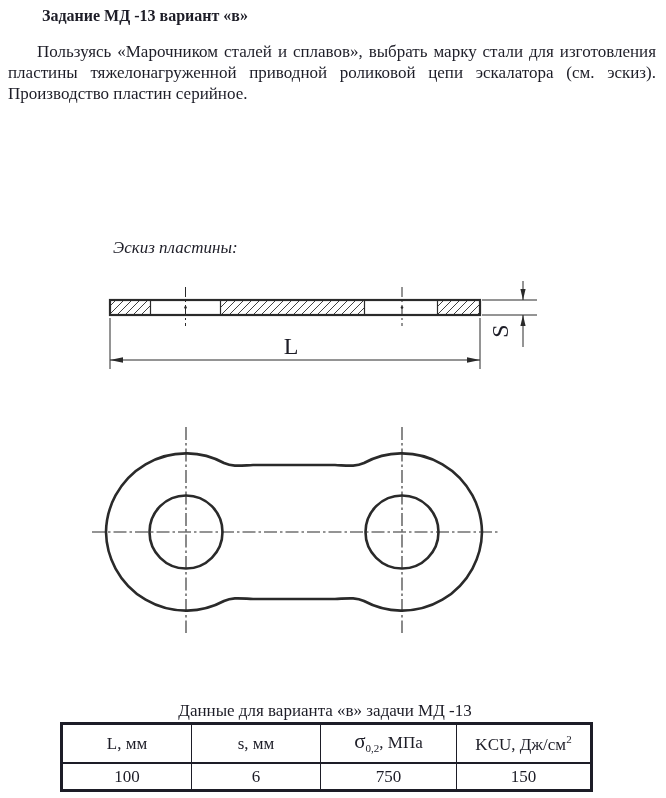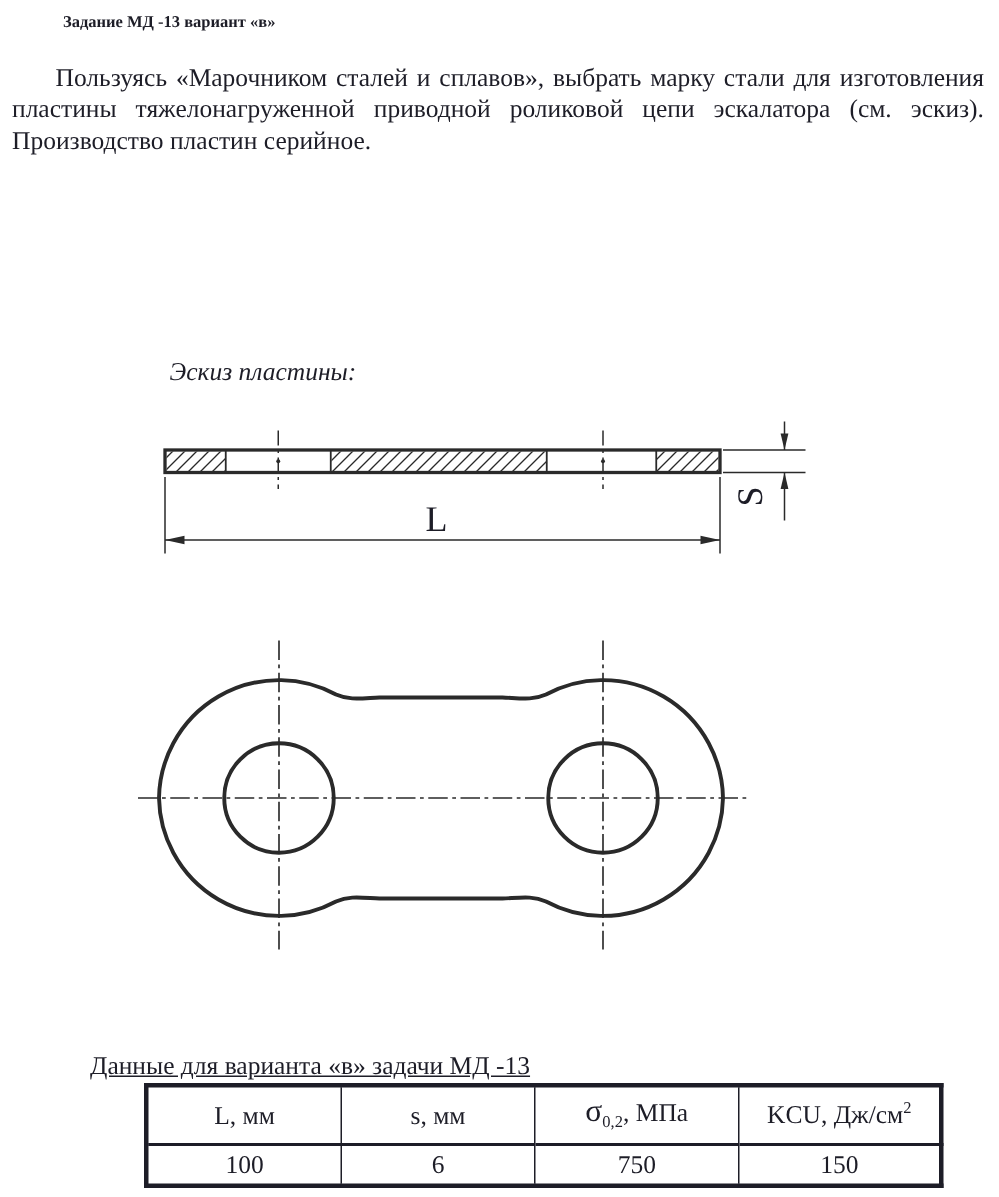--- a/index.html
+++ b/index.html
@@ -3,43 +3,42 @@
 <meta charset="utf-8">
 <style>
   html,body{margin:0;padding:0;}
   body{
     width:666px;height:798px;position:relative;background:#ffffff;
     font-family:"Liberation Serif","DejaVu Serif",serif;
     color:#1d1d27;overflow:hidden;
   }
   .title{
     position:absolute;left:42px;top:5px;width:600px;
-    font-size:11px;font-weight:bold;line-height:21px;white-space:nowrap;
+    font-size:16px;font-weight:bold;line-height:21px;white-space:nowrap;
   }
   .doc-text{
     position:absolute;left:4px;top:37px;width:656px;
   }
   .doc-text p{
     margin:4px;text-indent:29px;text-align:justify;
     font-size:17px;line-height:21px;
   }
   .doc-text sub{font-size:11px;}
   .sketch-label{
     position:absolute;left:113px;top:238px;font-size:17px;line-height:20px;font-style:italic;
   }
   svg.drawing{position:absolute;left:0;top:258px;}
   .tbl-caption{
     position:absolute;left:60px;top:701px;width:530px;
-    font-size:17px;line-height:20px;text-decoration:underline;
+    text-align:center;font-size:17px;line-height:20px;
   }
   table.data-table{
     position:absolute;left:60px;top:722px;width:530px;
     border-collapse:collapse;table-layout:fixed;
     font-size:17px;
-    margin-left:36px;
   }
   table.data-table td{
     border:1.5px solid #1d1d27;text-align:center;vertical-align:middle;
     padding:0;
   }
   table.data-table{border:3px solid #1d1d27;}
   table.data-table tr.hdr td{height:37px;border-bottom-width:2.5px;}
   table.data-table tr.val td{height:25px;}
   .sigma{font-size:21px;line-height:17px;}
   table.data-table sub{font-size:11px;}

